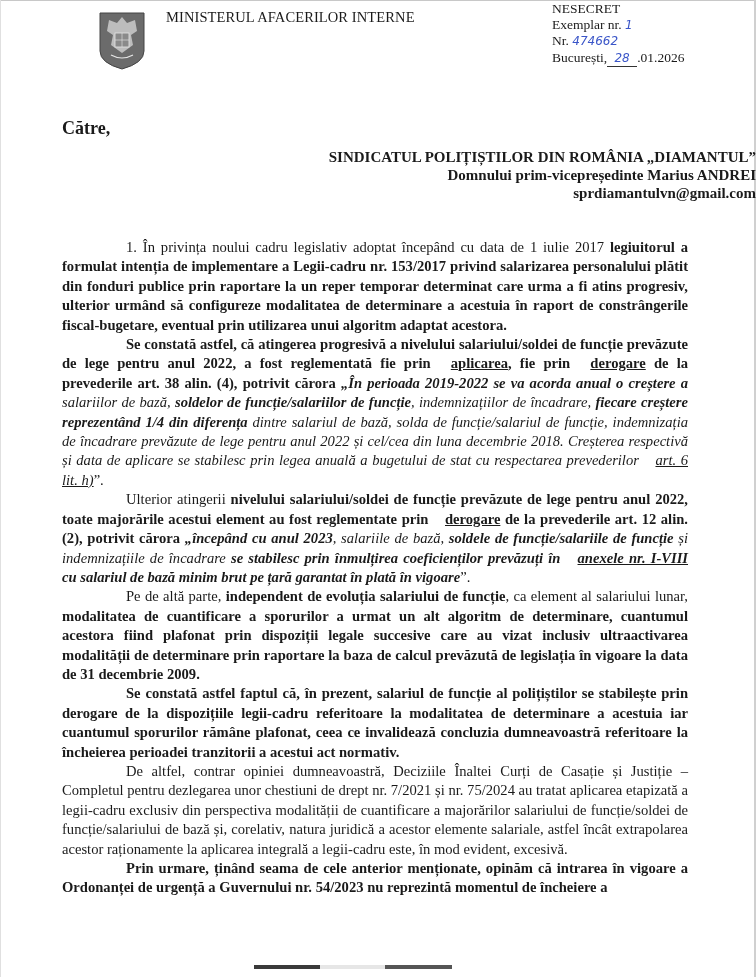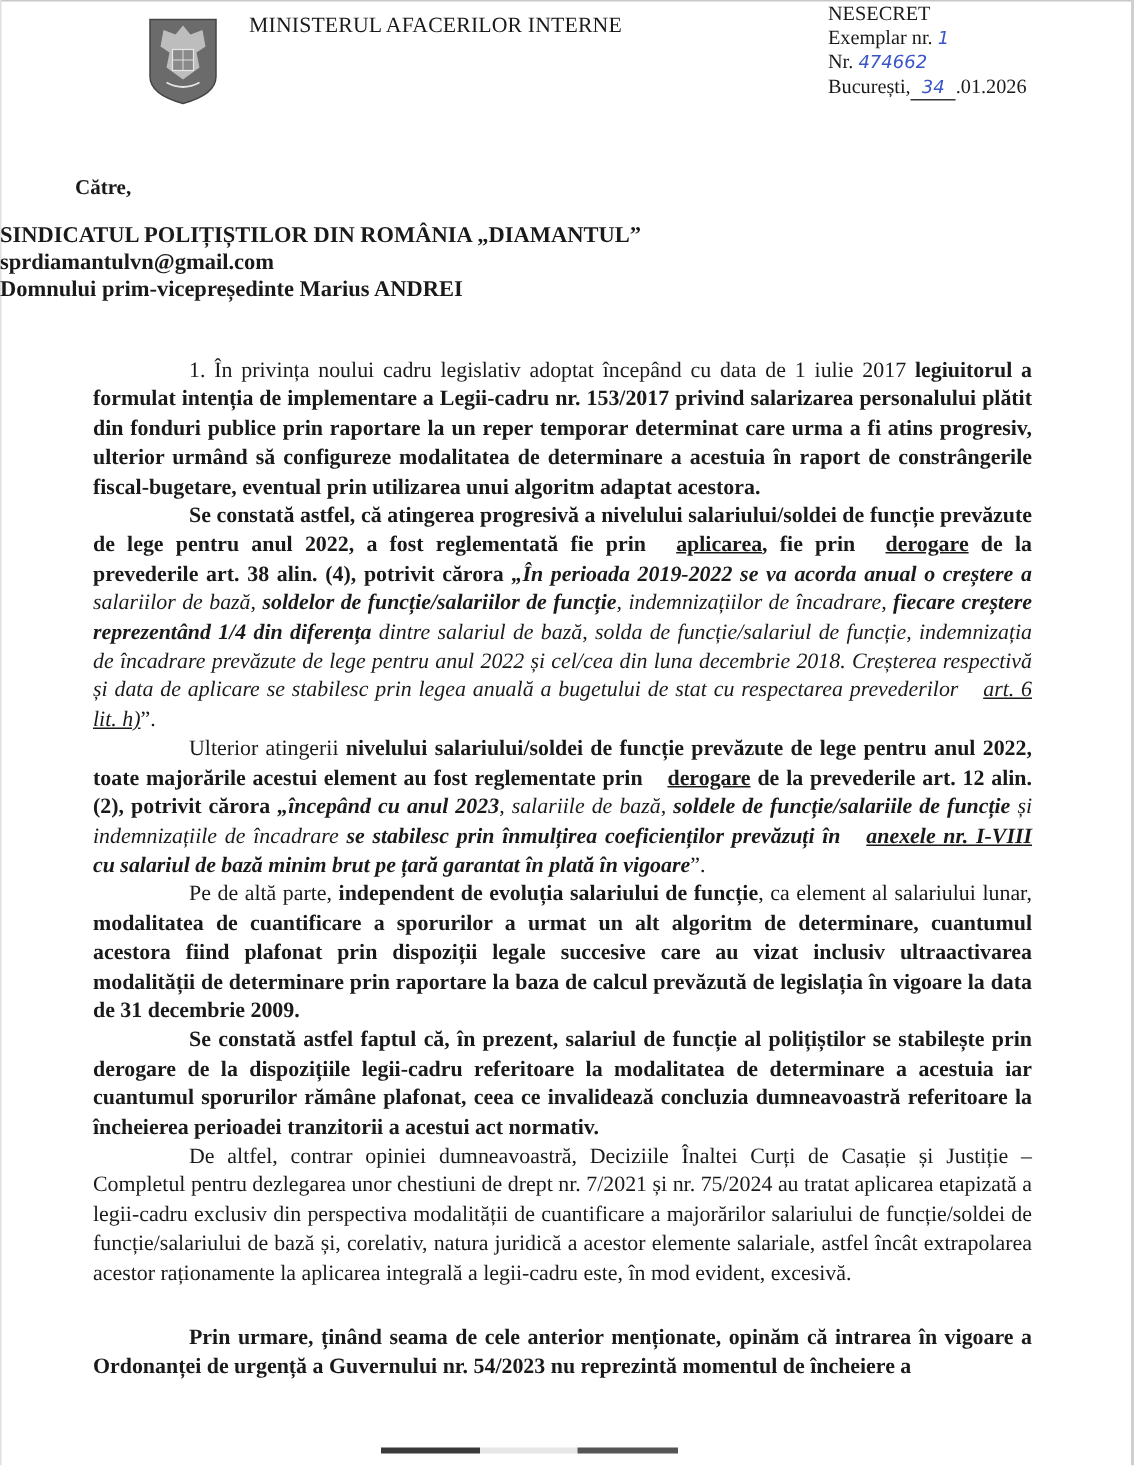--- a/index.html
+++ b/index.html
@@ -8,27 +8,27 @@
   .frame-top { position: absolute; left: 0; top: 0; width: 756px; height: 1px; background: #c8c8c8; }
   .frame-right { position: absolute; right: 0; top: 0; width: 2px; height: 977px; background: #d0d0d0; }
   .frame-left { position: absolute; left: 0; top: 0; width: 1px; height: 977px; background: #e0e0e0; }
 
   .crest { position: absolute; left: 97px; top: 11px; width: 50px; height: 60px; }
   .org { position: absolute; left: 166px; top: 9px; font-weight: normal; font-size: 14.5px; line-height: 16px; letter-spacing: 0.1px; }
   .classif { position: absolute; left: 552px; top: 1px; font-size: 13.5px; line-height: 15.5px; }
   .hand { font-family: "DejaVu Sans", sans-serif; color: #3a55c8; font-style: italic; font-size: 12px; }
   .blank { display: inline-block; border-bottom: 1px solid #333; min-width: 30px; text-align: center; }
 
-  .catre { position: absolute; left: 50px; top: 118px; font-weight: bold; font-size: 14px; }
-  .recipient { position: absolute; left: 0; width: 756px; top: 148px; text-align: left; font-weight: bold; font-size: 15px; line-height: 18px; }
+  .catre { position: absolute; left: 62px; top: 118px; font-weight: bold; font-size: 18px; }
+  .recipient { position: absolute; left: 0; width: 756px; top: 148px; text-align: right; font-weight: bold; font-size: 15px; line-height: 18px; }
 
   .body { position: absolute; left: 62px; top: 233px; width: 626px; font-size: 14.6px; line-height: 19.4px; text-align: justify; }
   .body p { margin: 0; text-indent: 64px; }
   .body p.gap-sm { margin-top: 5px; }
-  .body p.gap-lg { margin-top: 24px; }
+  .body p.gap-lg { }
   b { font-weight: bold; }
   i { font-style: italic; }
   u { text-decoration: underline; margin-left: 12px; }
 
   .footer-bar { position: absolute; top: 965px; left: 254px; height: 4px; width: 200px; }
   .footer-bar span { display: inline-block; height: 4px; vertical-align: top; }
 </style>
 </head>
 <body>
 
@@ -53,30 +53,30 @@
   <div>NESECRET</div>
   <div>
     <span>Exemplar nr.</span>
     <span class="hand">1</span>
   </div>
   <div>
     <span>Nr.</span>
     <span class="hand">474662</span>
   </div>
   <div>
-    <span>București,</span><span class="blank"><span class="hand">34</span></span><span>.01.2026</span>
+    <span>București,</span><span class="blank"><span class="hand">28</span></span><span>.01.2026</span>
   </div>
 </div>
 
 <div class="catre">Către,</div>
 
 <div class="recipient">
   <div>SINDICATUL POLIȚIȘTILOR DIN ROMÂNIA „DIAMANTUL”</div>
+  <div>Domnului prim-vicepreședinte Marius ANDREI</div>
   <div>sprdiamantulvn@gmail.com</div>
-  <div>Domnului prim-vicepreședinte Marius ANDREI</div>
 </div>
 
 <div class="body">
 
   <p class="gap-sm"><span>1. În privința noului cadru legislativ adoptat începând cu data de 1 iulie 2017 </span><b>legiuitorul a formulat intenția de implementare a Legii-cadru nr. 153/2017 privind salarizarea personalului plătit din fonduri publice prin raportare la un reper temporar determinat care urma a fi atins progresiv, ulterior urmând să configureze modalitatea de determinare a acestuia în raport de constrângerile fiscal-bugetare, eventual prin utilizarea unui algoritm adaptat acestora.</b></p>
 
   <p><b>Se constată astfel, că atingerea progresivă a nivelului salariului/soldei de funcție prevăzute de lege pentru anul 2022, a fost reglementată fie prin </b><b><u>aplicarea</u></b><b>, fie prin </b><b><u>derogare</u></b><b> de la prevederile art. 38 alin. (4), potrivit cărora </b><b><i>„În perioada 2019-2022 se va acorda anual o creștere a</i></b><i> salariilor de bază, </i><b><i>soldelor de funcție/salariilor de funcție</i></b><i>, indemnizațiilor de încadrare, </i><b><i>fiecare creștere reprezentând 1/4 din diferența</i></b><i> dintre salariul de bază, solda de funcție/salariul de funcție, indemnizația de încadrare prevăzute de lege pentru anul 2022 și cel/cea din luna decembrie 2018. Creșterea respectivă și data de aplicare se stabilesc prin legea anuală a bugetului de stat cu respectarea prevederilor </i><i><u>art. 6 lit. h)</u></i><span>”.</span></p>
 
   <p><span>Ulterior atingerii </span><b>nivelului salariului/soldei de funcție prevăzute de lege pentru anul 2022, toate majorările acestui element au fost reglementate prin </b><b><u>derogare</u></b><b> de la prevederile art. 12 alin. (2), potrivit cărora </b><b><i>„începând cu anul 2023</i></b><i>, salariile de bază, </i><b><i>soldele de funcție/salariile de funcție</i></b><i> și indemnizațiile de încadrare </i><b><i>se stabilesc prin înmulțirea coeficienților prevăzuți în </i></b><b><i><u>anexele nr. I-VIII</u></i></b><b><i> cu salariul de bază minim brut pe țară garantat în plată în vigoare</i></b><span>”.</span></p>
 

